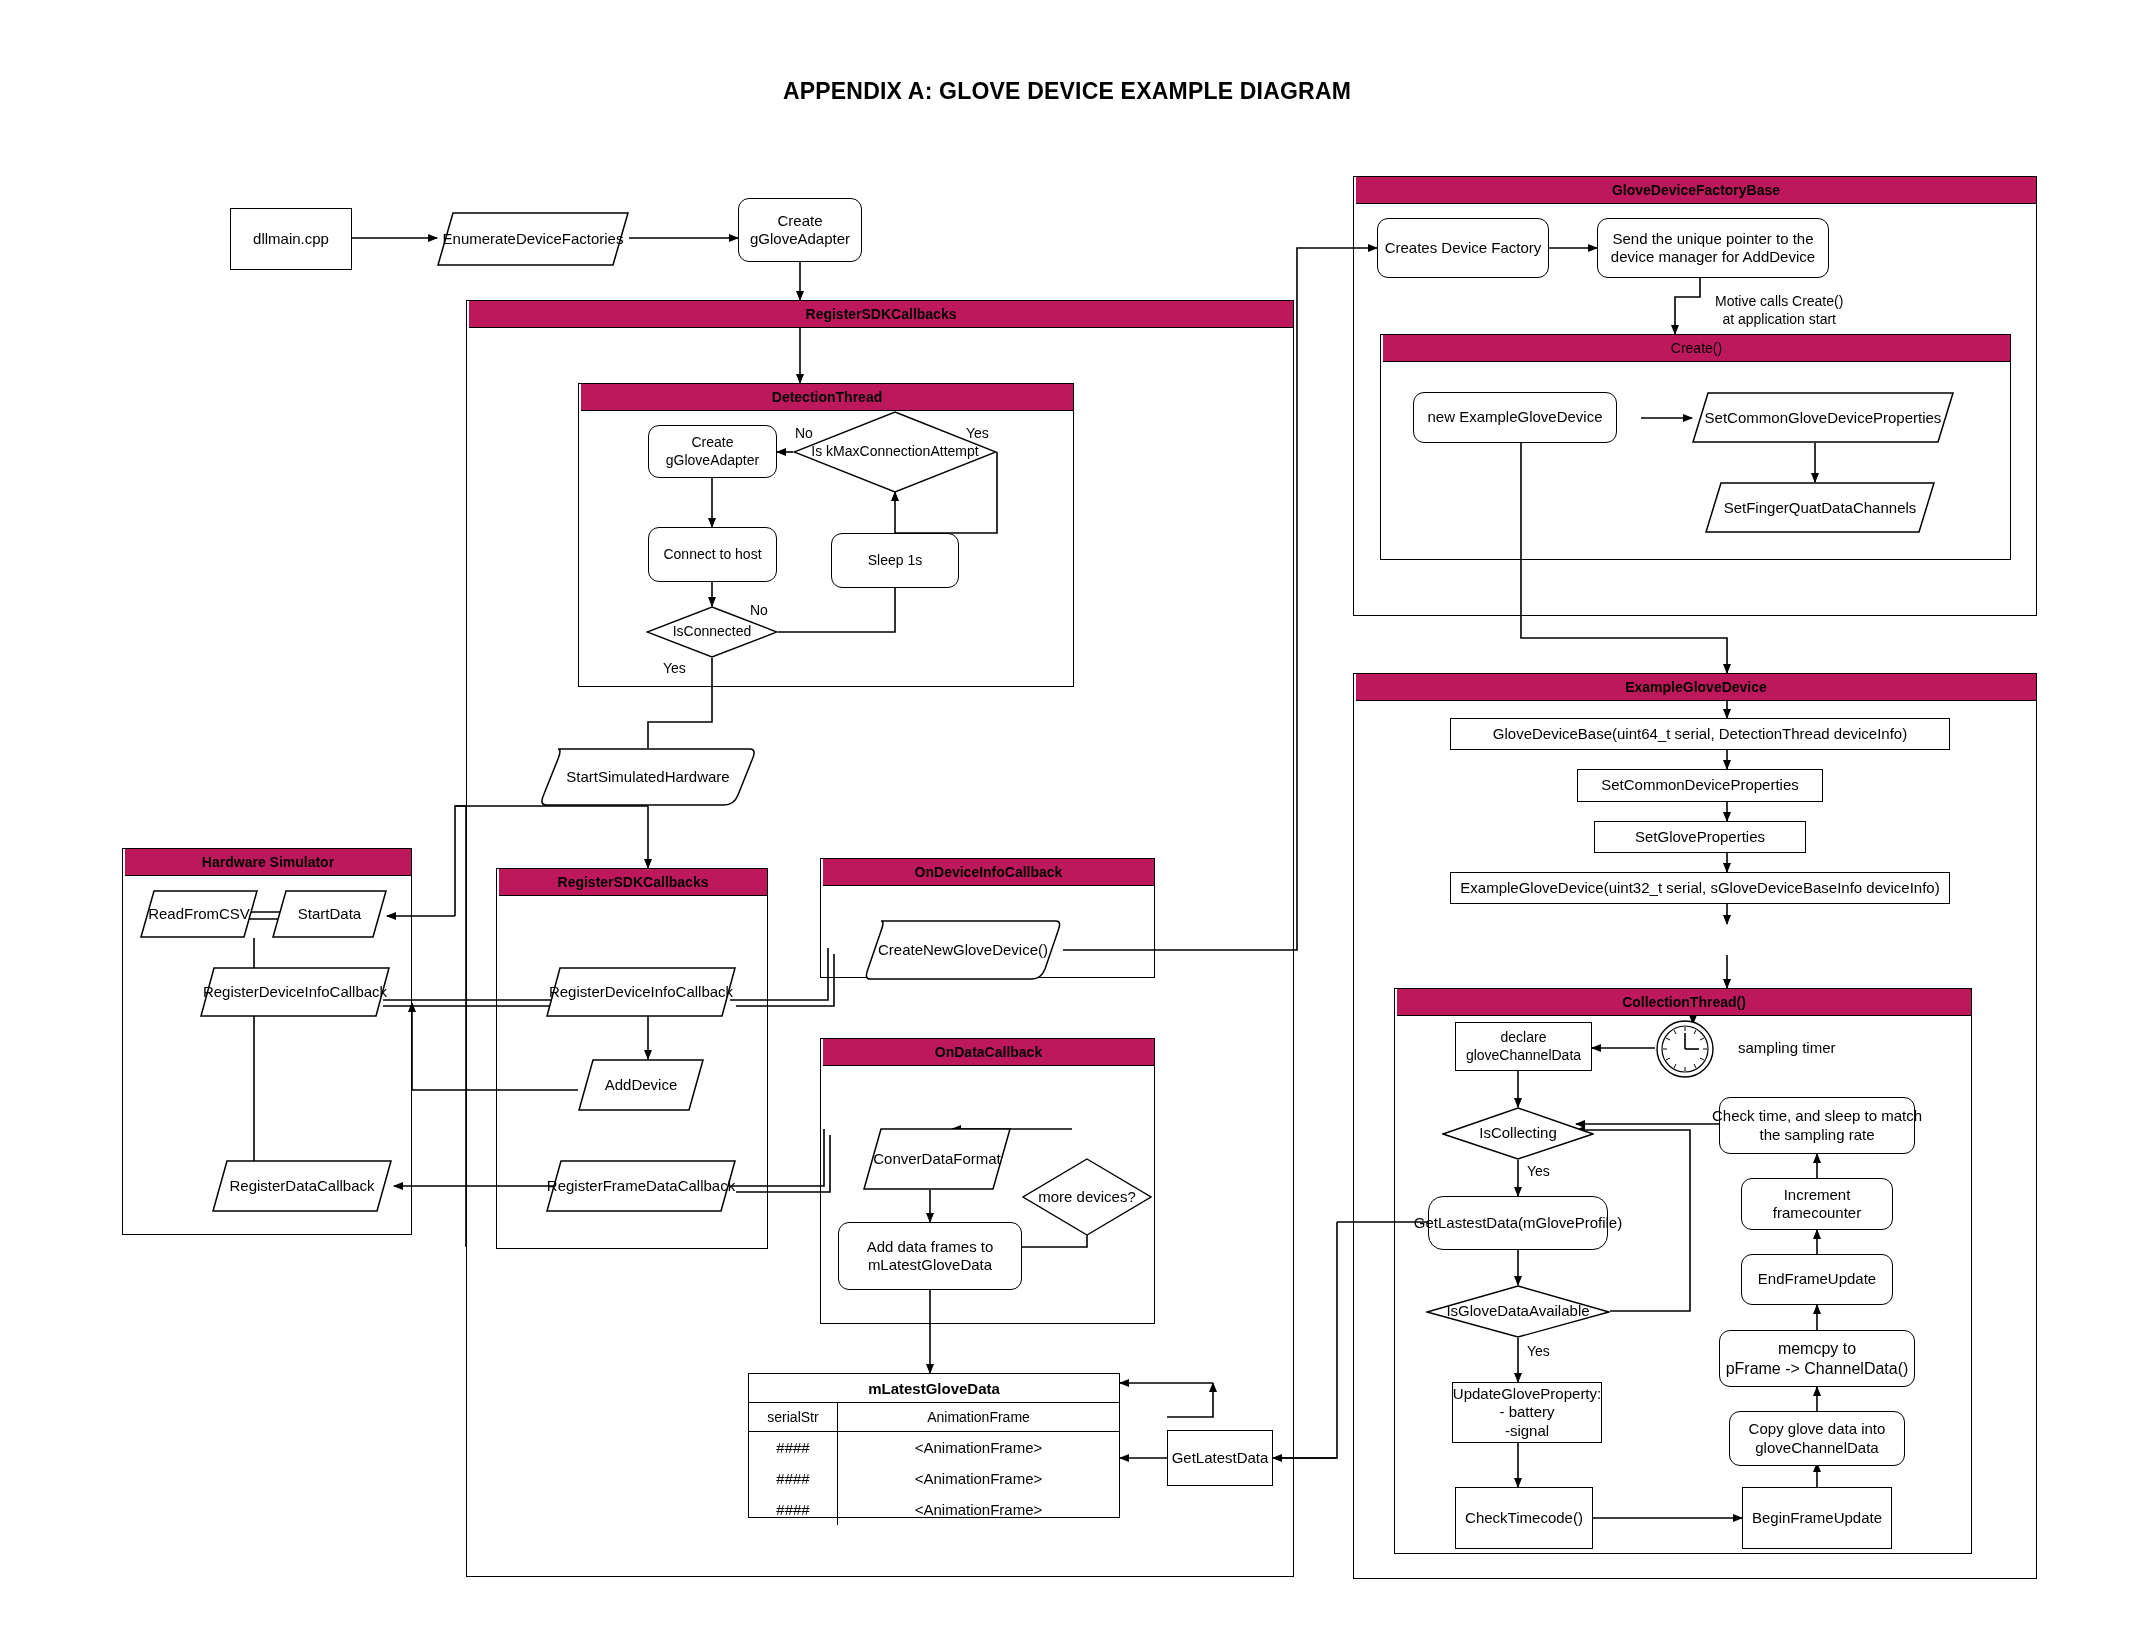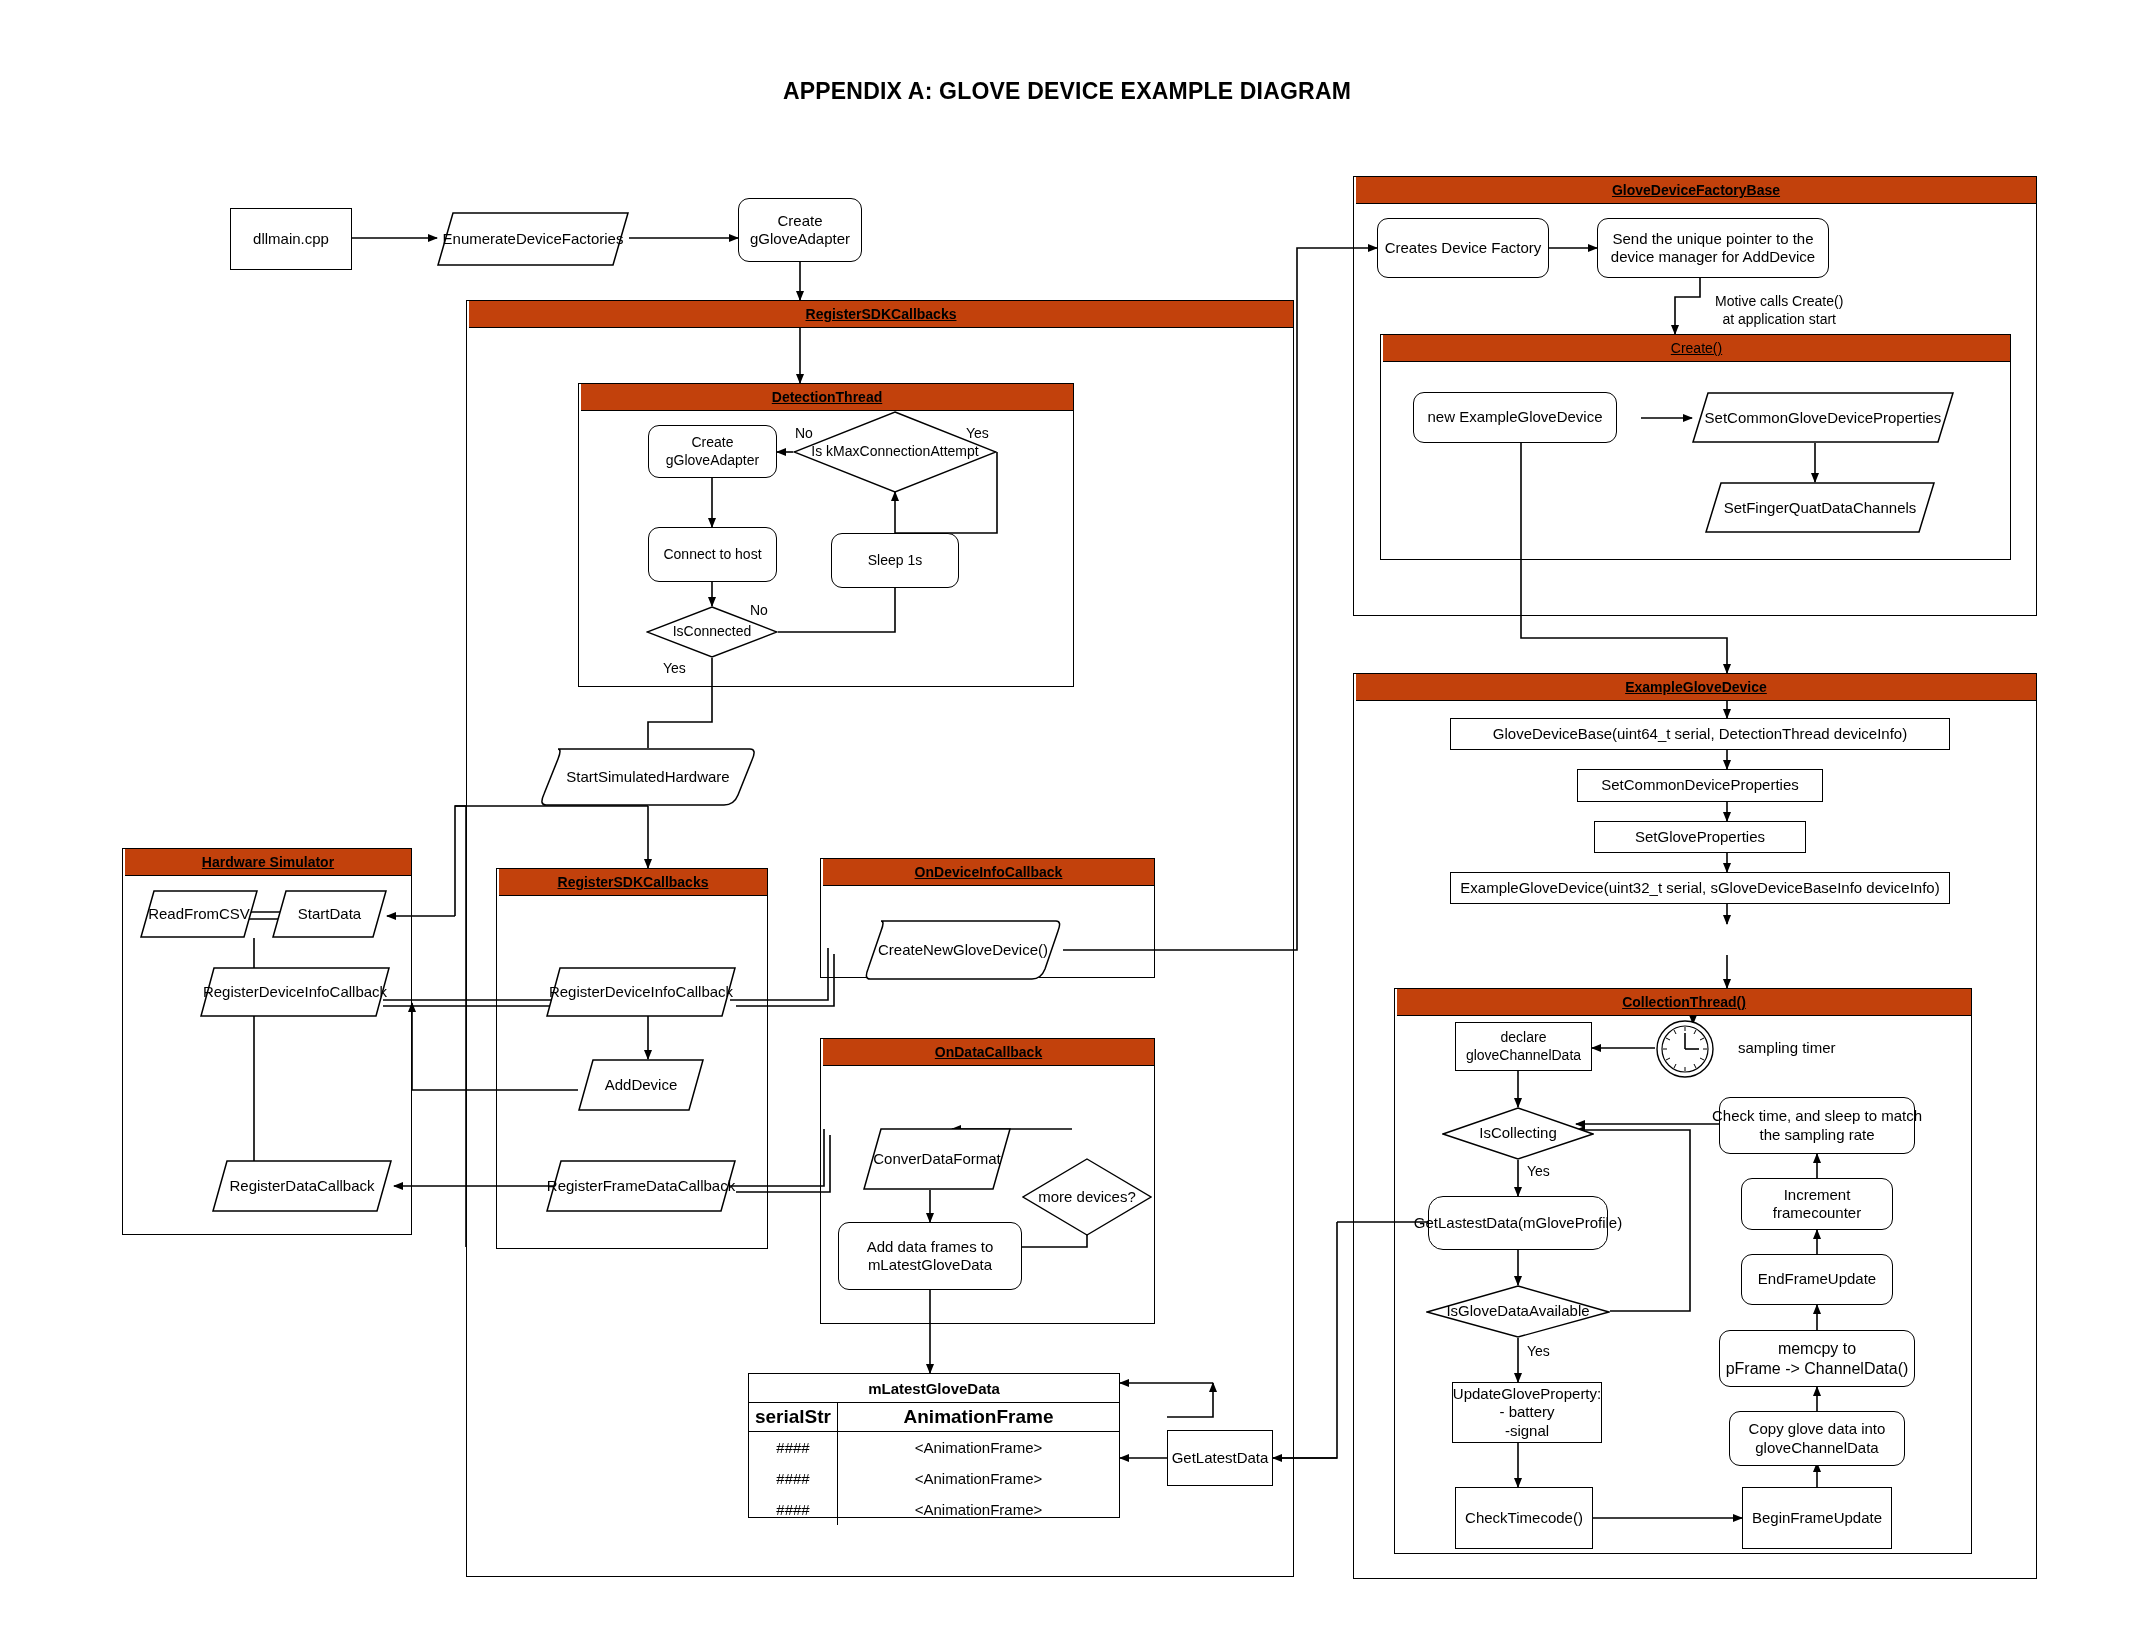--- a/index.html
+++ b/index.html
@@ -13,21 +13,21 @@
   
   .node{position:absolute;box-sizing:border-box;display:flex;align-items:center;
         justify-content:center;text-align:center;line-height:1.22;
         border:1.4px solid #000;background:#fff;font-size:15px;padding:2px 5px;}
   .node.round{border-radius:11px;}
 
   
   .cont{position:absolute;box-sizing:border-box;border:1.4px solid #000;background:transparent;}
   .cont>.chead{position:absolute;left:2px;top:0;right:0;height:26px;
         border-bottom:1.4px solid #000;display:flex;align-items:center;justify-content:center;
-        font-size:14px;font-weight:bold;background:#c2410c;text-decoration:underline;}
+        font-size:14px;font-weight:bold;background:#be185d;}
   .cont.plainhead>.chead{font-weight:normal;font-size:14px;}
 
   
   .para{position:absolute;box-sizing:border-box;display:flex;align-items:center;
         justify-content:center;text-align:center;font-size:15px;color:#000;}
   .para .pbg{position:absolute;left:0;top:0;width:100%;height:100%;}
   .para .ptxt{position:relative;z-index:2;padding:0 8px;line-height:1.2;}
 
   
   .dia{position:absolute;box-sizing:border-box;display:flex;align-items:center;
@@ -35,21 +35,21 @@
   .dia .dbg{position:absolute;left:0;top:0;width:100%;height:100%;}
   .dia .dtxt{position:relative;z-index:2;line-height:1.1;}
 
   
   .elab{position:absolute;font-size:14px;background:transparent;white-space:pre;}
 
   
   .tbl{position:absolute;box-sizing:border-box;border:1.4px solid #000;background:#fff;}
   .tbl .th-title{height:28px;border-bottom:1.4px solid #000;display:flex;align-items:center;
         justify-content:center;font-weight:bold;font-size:15px;}
-  .tbl .th-row{height:28px;border-bottom:1.4px solid #000;display:flex;font-weight:bold;font-size:19px;}
+  .tbl .th-row{height:28px;border-bottom:1.4px solid #000;display:flex;font-weight:normal;font-size:14px;}
   .tbl .th-row>div,.tbl .td-row>div{display:flex;align-items:center;justify-content:center;}
   .tbl .th-row>div:first-child,.tbl .td-row>div:first-child{width:88px;border-right:1.4px solid #000;}
   .tbl .th-row>div:last-child,.tbl .td-row>div:last-child{flex:1;}
   .tbl .td-row{height:31px;display:flex;font-size:15px;}
   .tbl .td-row>div:first-child{border-right:1.4px solid #000;}
 
   .clock{position:absolute;}
 </style>
 </head>
 <body>

